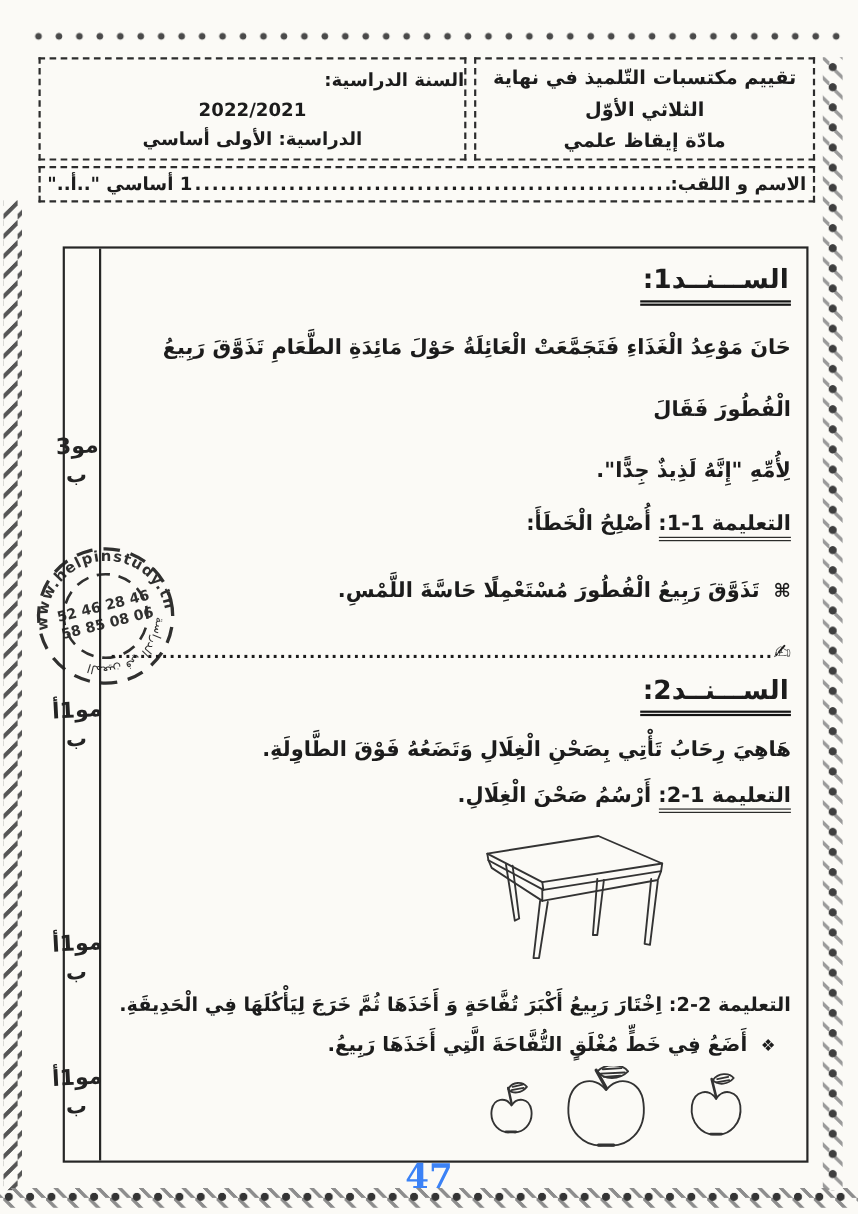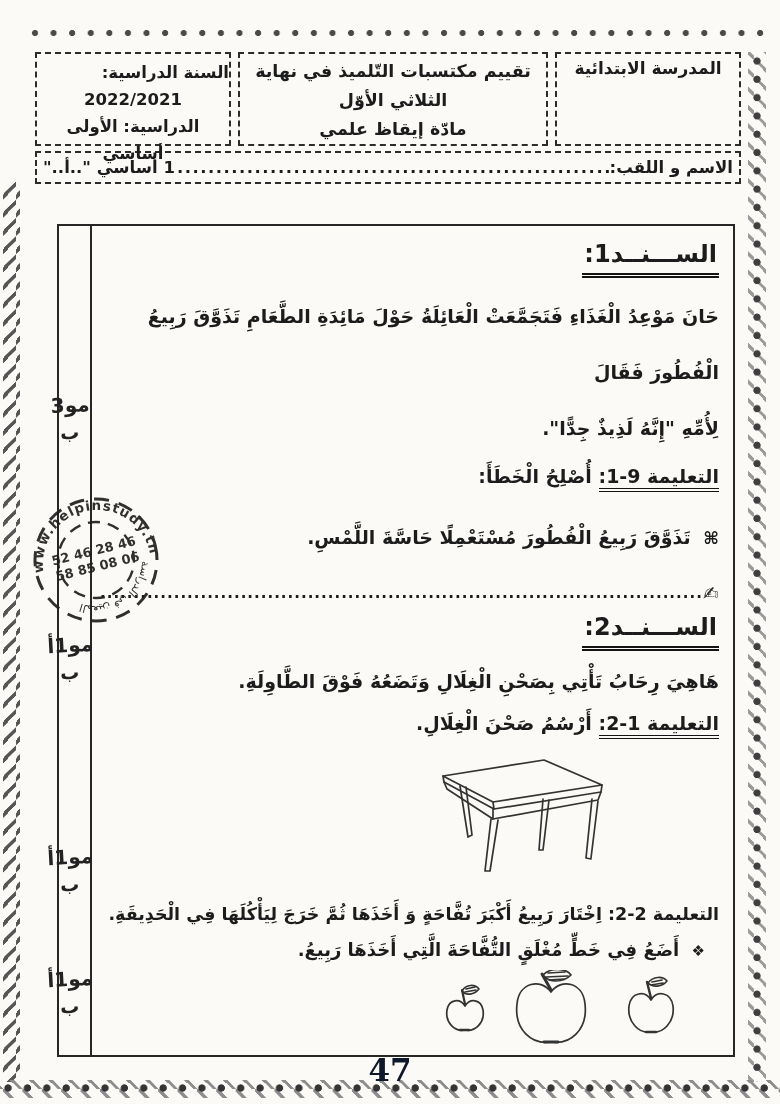--- a/index.html
+++ b/index.html
@@ -86,36 +86,33 @@
     font-size:20px;font-weight:600;color:#232323;transform:rotate(-3deg);
     line-height:22px;
   }
   .mmark .sub{display:block;font-size:19px;margin-top:-1px;padding-left:10px;font-weight:600;}
   .m1{top:168px;} .m2{top:408px;} .m3{top:620px;} .m4{top:742px;}
   
   .stamp{position:absolute;left:30px;top:494px;width:132px;height:132px;transform:rotate(-14deg);opacity:.92;}
   
   .page-num{
     position:absolute;left:0;top:1052px;width:780px;text-align:center;
-    font-family:"DejaVu Serif",serif;font-size:31px;font-weight:700;color:#0f172a;
+    font-family:"DejaVu Serif",serif;font-size:31px;font-weight:700;color:#3b82f6;
   }
 </style>
 </head>
 <body>
 
 <div class="dots-top"></div>
 <div class="dots-right"></div>
 <div class="ticks-left"></div>
 <div class="dots-bottom"></div>
 
 <div class="header">
   <div class="header-row">
-    <div class="hbox school">
-      <span>المدرسة الابتدائية</span>
-    </div>
     <div class="hbox title">
       <div>تقييم مكتسبات التّلميذ في نهاية</div>
       <div>الثلاثي الأوّل</div>
       <div>مادّة إيقاظ علمي</div>
     </div>
     <div class="hbox year">
       <div class="yl">السنة الدراسية:</div>
       <div>2022/2021</div>
       <div>الدراسية: الأولى أساسي</div>
     </div>
@@ -148,21 +145,21 @@
   </div>
 
   <div class="content">
 
     <div class="h1"><span class="s-heading">الســـنــد1:</span></div>
     <div class="para">
       <div>حَانَ مَوْعِدُ الْغَذَاءِ فَتَجَمَّعَتْ الْعَائِلَةُ حَوْلَ مَائِدَةِ الطَّعَامِ تَذَوَّقَ رَبِيعُ الْفُطُورَ فَقَالَ</div>
       <div>لِأُمِّهِ "إِنَّهُ لَذِيذٌ جِدًّا".</div>
     </div>
     <div class="inst">
-      <span class="lbl">التعليمة 9-1:</span>
+      <span class="lbl">التعليمة 1-1:</span>
       <span>أُصْلِحُ الْخَطَأَ:</span>
     </div>
     <div class="bullet1">
       <span class="sym">⌘</span>
       <span>تَذَوَّقَ رَبِيعُ الْفُطُورَ مُسْتَعْمِلًا حَاسَّةَ اللَّمْسِ.</span>
     </div>
     <div class="answer">
       <span class="hand">✍</span>
       <span class="adots">................................................................................................................................................</span>
     </div>

